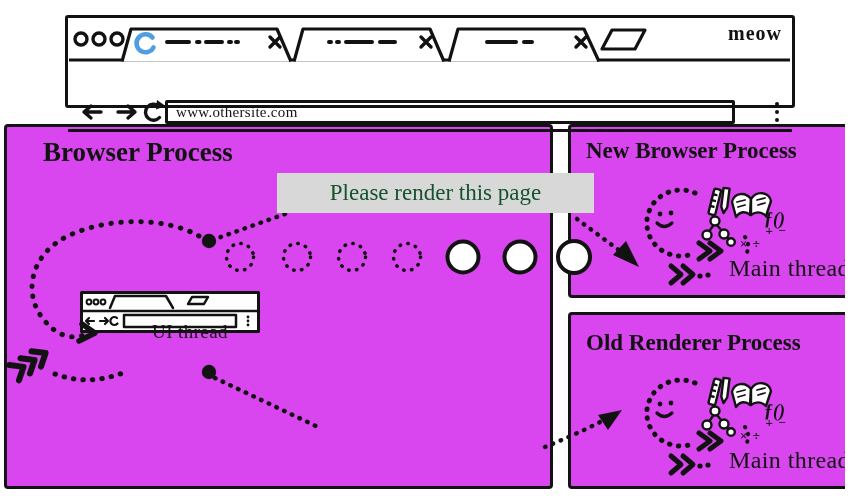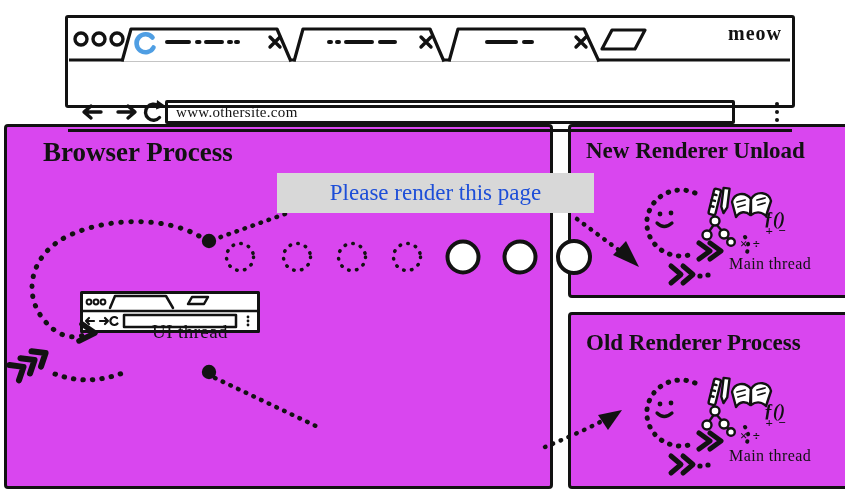--- a/index.html
+++ b/index.html
@@ -16,26 +16,26 @@
   #signature{position:absolute;right:10px;top:4px;font-size:20px;font-weight:bold;letter-spacing:1px;}
   
   .process-box{border:3.5px solid #121212;border-radius:4px;background:#d946ef;box-sizing:border-box;z-index:1;}
   #browser-process{left:4px;top:124px;width:549px;height:365px;}
   #new-renderer{left:568px;top:124px;width:294px;height:174px;}
   #old-renderer{left:568px;top:312px;width:294px;height:177px;padding-left:34px;}
   .box-title{font-weight:bold;white-space:nowrap;}
   #browser-process .box-title{position:absolute;left:36px;top:10px;font-size:27px;}
   .renderer-title{position:absolute;left:15px;top:11px;font-size:23px;}
   
-  .msg-label{position:absolute;background:#d8d8d8;color:#1d4ed8;text-align:left;
+  .msg-label{position:absolute;background:#d8d8d8;color:#14532d;text-align:left;
     font-size:23px;z-index:6;display:flex;align-items:center;justify-content:center;}
   #label-render{left:277px;top:173px;width:317px;height:40px;}
   #label-unload{left:263px;top:422px;width:273px;height:43px;font-size:24px;}
   
-  .thread-label{position:absolute;font-size:16px;letter-spacing:.4px;white-space:nowrap;}
+  .thread-label{position:absolute;font-size:24px;letter-spacing:.4px;white-space:nowrap;}
   #ui-thread-label{left:130px;top:321px;width:120px;text-align:center;font-size:19px;z-index:3;}
   
   .cluster-svg{position:absolute;left:52px;top:46px;width:240px;height:125px;}
   .math-glyph{position:absolute;font-size:13px;font-weight:bold;line-height:13px;letter-spacing:1px;white-space:pre;}
   .fn-glyph{position:absolute;font-size:18px;font-weight:bold;font-style:italic;}
   #overlay{position:absolute;left:0;top:0;width:865px;height:504px;z-index:4;pointer-events:none;}
 </style>
 </head>
 <body>
 
@@ -168,21 +168,21 @@
           <circle cx="168" cy="30" r="1.4"></circle>
           <circle cx="168" cy="34" r="1.4"></circle>
       </g>
     </g>
   </svg>
   <div id="ui-thread-label" class="abs thread-label">UI thread</div>
 
   <div id="label-render" class="msg-label">Please render this page</div>
 
   <div id="new-renderer" class="abs process-box">
-    <div class="renderer-title box-title">New Renderer Unload</div>
+    <div class="renderer-title box-title">New Browser Process</div>
     <svg class="cluster-svg">
       <use href="#cluster-icon"></use>
     </svg>
     <div class="math-glyph" style="left:169px;top:84px">
       <span>+ −</span><br><span>× ÷</span>
     </div>
     <div class="fn-glyph" style="left:193px;top:82px">ƒ()</div>
     <div class="thread-label" style="left:158px;top:128px">Main thread</div>
   </div>
 

